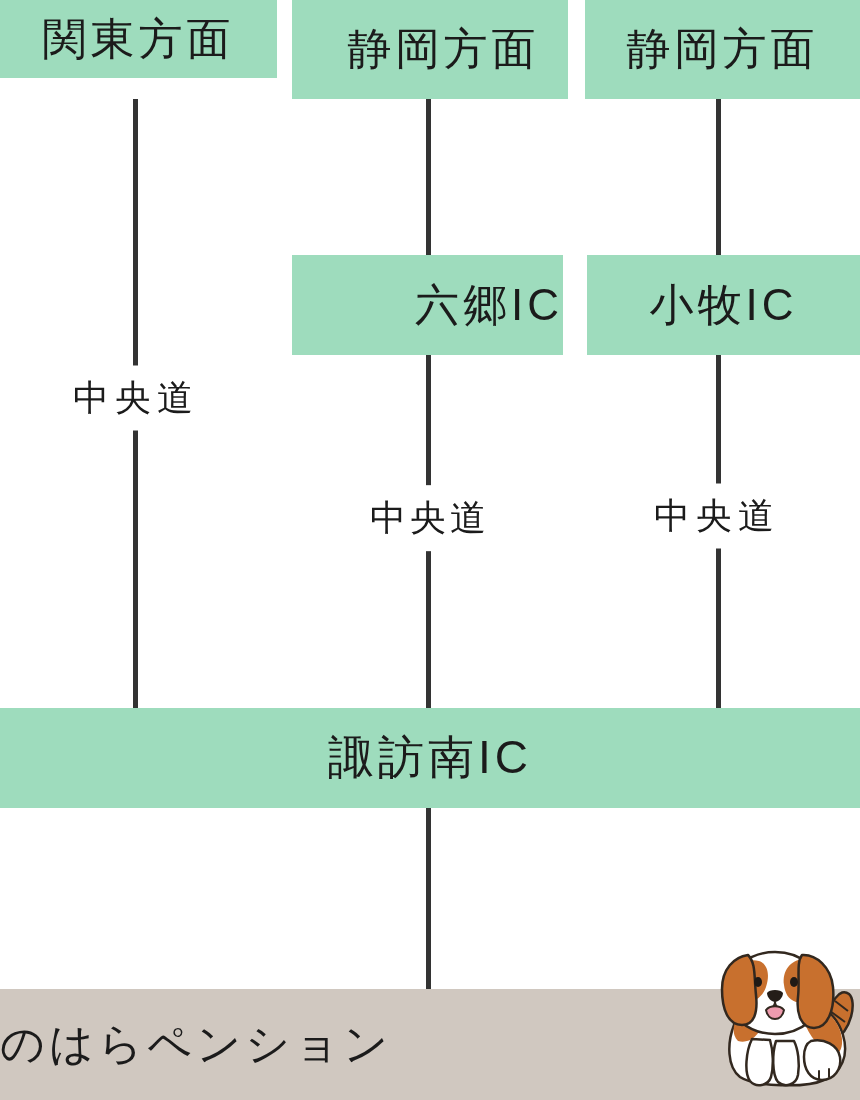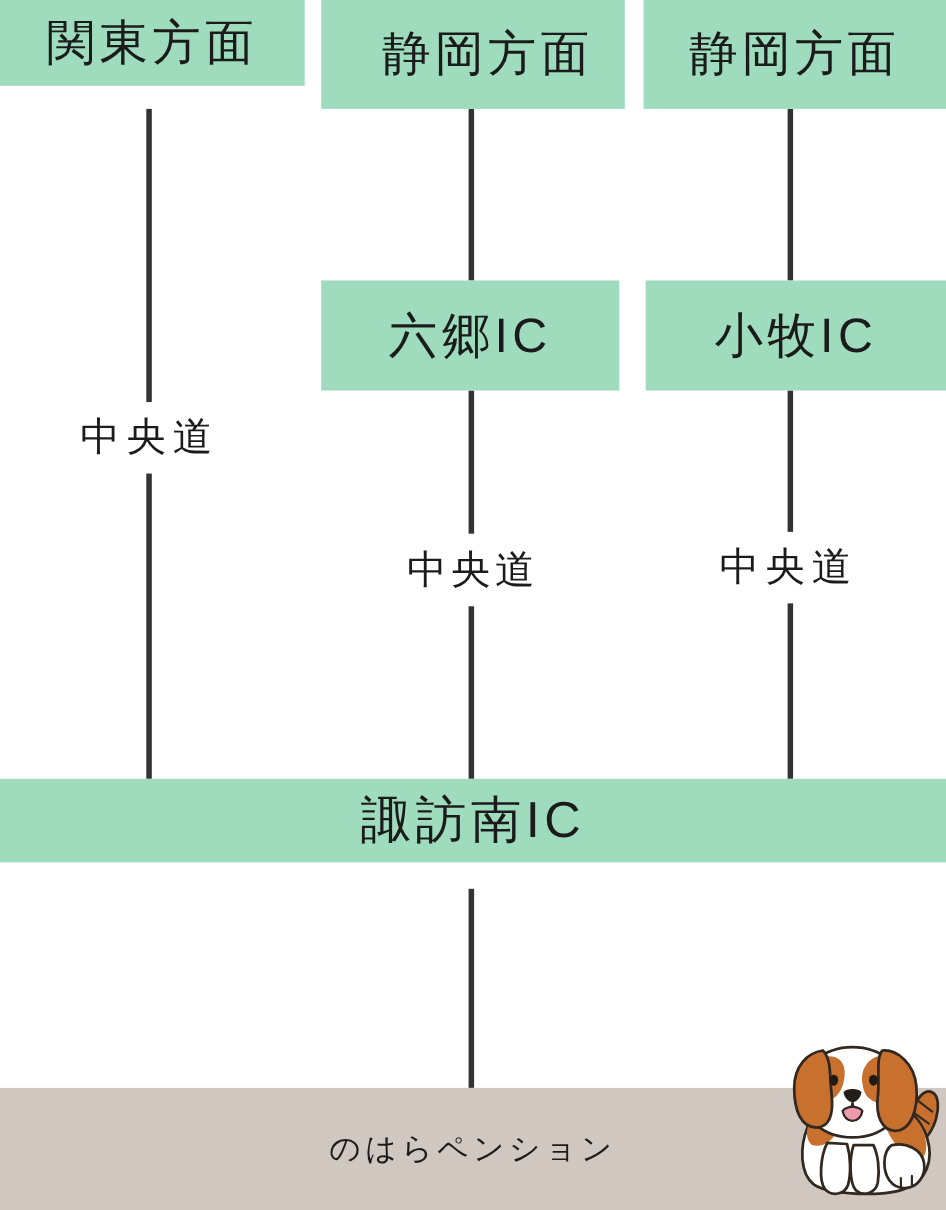--- a/index.html
+++ b/index.html
@@ -52,22 +52,22 @@
     letter-spacing: 4px;
   }
   
   .footer-band {
     position: absolute;
     left: 0; top: 989px;
     width: 860px; height: 111px;
     background: var(--destination-band, #d0c8c0);
     display: flex;
     align-items: center;
-    justify-content: center;
-    font-size: 28px;
+    justify-content: flex-start;
+    font-size: 44px;
     letter-spacing: 4px;
     color: var(--text, #1b1b1b);
   }
   
   .dog {
     position: absolute;
     left: 710px; top: 947px;
     width: 150px; height: 145px;
   }
   .dog .coat   { fill: var(--dog-coat, #c8702e); }
@@ -100,28 +100,28 @@
   <div class="node" style="left:0; top:0; width:277px; height:78px;">
     <span>関東方面</span>
   </div>
   <div class="node" style="left:292px; top:0; width:276px; height:99px;padding-left:27px;">
     <span>静岡方面</span>
   </div>
   <div class="node" style="left:585px; top:0; width:275px; height:99px;">
     <span>静岡方面</span>
   </div>
 
-  <div class="node" style="left:292px; top:255px; width:271px; height:100px;">
+  <div class="node" style="left:292px; top:255px; width:271px; height:100px;justify-content:flex-end;">
     <span>六郷IC</span>
   </div>
   <div class="node" style="left:587px; top:255px; width:273px; height:100px;">
     <span>小牧IC</span>
   </div>
 
-  <div class="node junction" style="left:0; top:708px; width:860px; height:76px;">
+  <div class="node junction" style="left:0; top:708px; width:860px; height:100px;">
     <span>諏訪南IC</span>
   </div>
 
   <div class="footer-band">
     <span>のはらペンション</span>
   </div>
 
   <svg class="dog" viewBox="0 0 150 145" xmlns="http://www.w3.org/2000/svg" aria-hidden="true">
 
     <path class="coat line" d="M114 80 C 120 54, 130 40, 139 47 C 147 54, 142 84, 123 94 Z" stroke-width="2.5" stroke-linejoin="round"></path>

